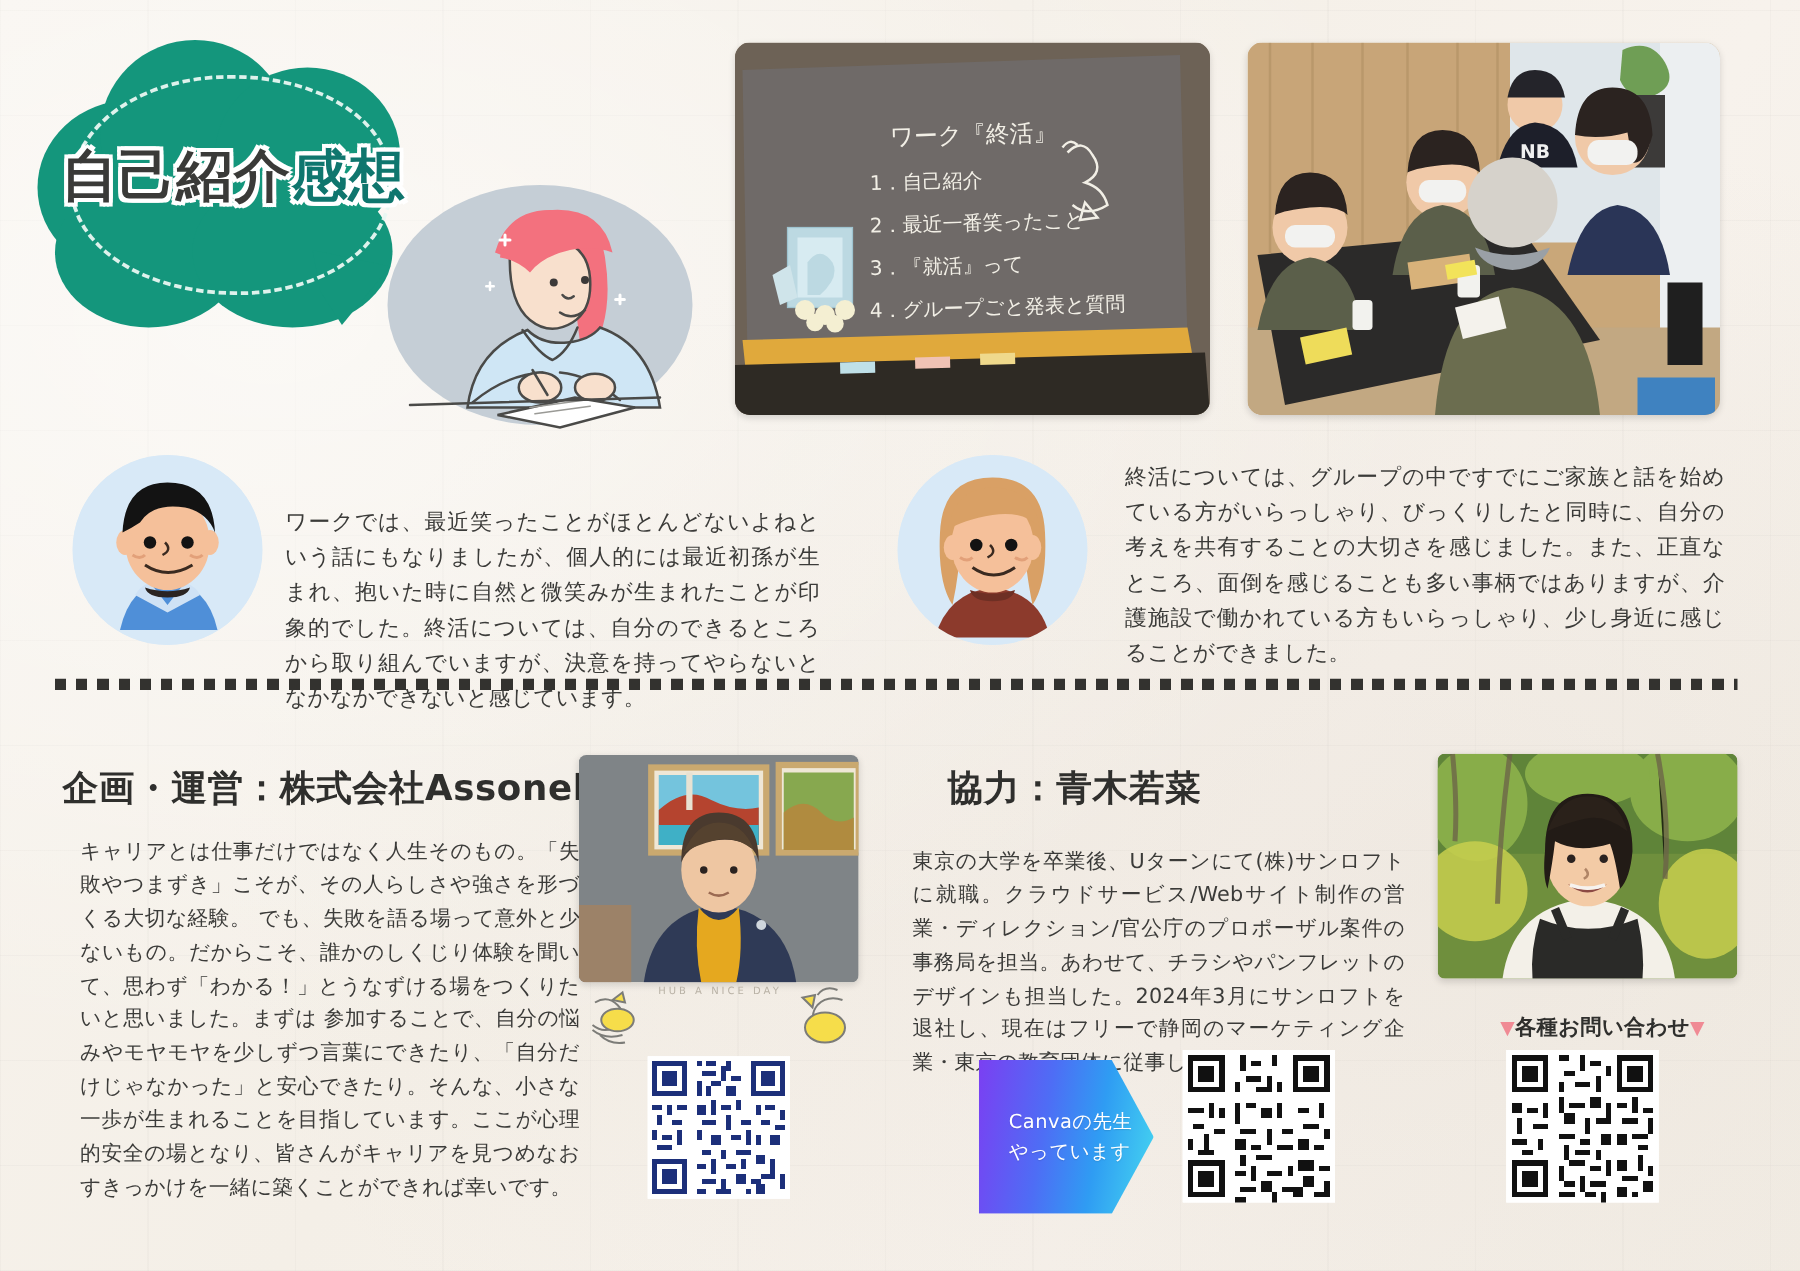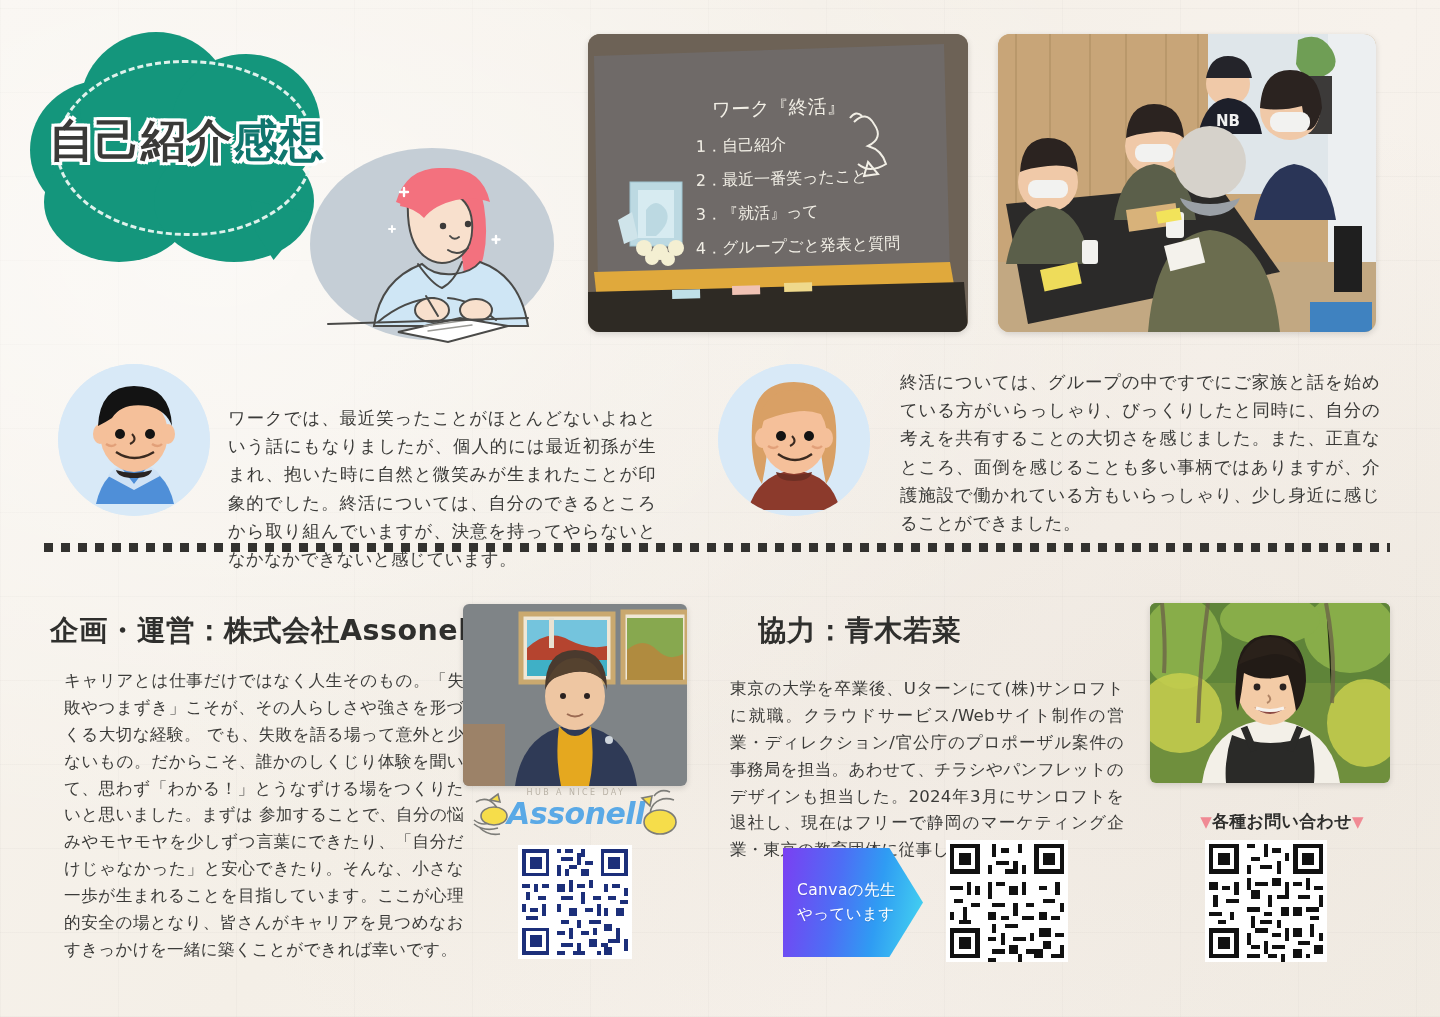--- a/index.html
+++ b/index.html
@@ -85,25 +85,25 @@
 
   
   #assonell-logo{position:absolute;left:468px;top:788px;width:216px;height:56px;}
   #assonell-tagline{position:absolute;left:0;top:0;width:216px;text-align:center;
      font-size:8px;letter-spacing:2.4px;color:#b9b2a6;font-weight:normal;}
   #assonell-wordmark{position:absolute;left:0;top:8px;width:216px;text-align:center;
      font-size:30px;font-weight:bold;font-style:italic;color:#5aa9e6;letter-spacing:-.5px;}
 
   
   #canva-badge{
-    position:absolute;left:783px;top:848px;width:140px;height:109px;
+    position:absolute;left:783px;top:848px;width:140px;height:123px;
     background:linear-gradient(100deg,#7b3ff2 0%,#4e6df5 38%,#2f9cf3 66%,#46d8f0 100%);
     clip-path:polygon(0 0,76% 0,100% 50%,76% 100%,0 100%);
     display:flex;flex-direction:column;justify-content:center;
-    padding-left:14px;box-sizing:border-box;
+    padding-left:24px;box-sizing:border-box;
   }
   #canva-badge span{color:#fff;font-size:15.5px;line-height:1.5;letter-spacing:.4px;
                     text-shadow:0 1px 1px rgba(0,0,0,.12);}
 
   
   #contact-label{position:absolute;left:1172px;top:792px;width:220px;text-align:center;
      font-size:17px;font-weight:bold;color:#2f2f2d;letter-spacing:.3px;white-space:nowrap;margin-top:18px;}
   #contact-label .tri{color:#f08a94;font-size:15px;}
 
   
@@ -341,21 +341,20 @@
     <circle cx="100" cy="92" r="3" fill="#2a2220"></circle>
     <circle cx="124" cy="92" r="3" fill="#2a2220"></circle>
     <path d="M104 110 q8 5 16 0" stroke="#9b6a52" stroke-width="2" fill="none"></path>
     <circle cx="146" cy="136" r="4" fill="#cfd6dd"></circle>
     <rect x="0" y="120" width="42" height="62" fill="#9c8268"></rect>
   </svg>
 </div>
 
 <div id="assonell-logo">
   <div id="assonell-tagline">HUB A NICE DAY</div>
-  <div id="assonell-wordmark">Assonell</div>
   <svg viewBox="0 0 216 56" width="216" height="56" style="position:absolute;left:0;top:0;">
     <g stroke="#7c7c78" stroke-width="1.6" fill="none">
       <path d="M8 14 q10-6 18 2 q8 8 0 16 q-10 8 -20 0"></path>
       <path d="M6 36 q10 8 24 4"></path>
       <path d="M12 40 q8 8 20 6"></path>
       <ellipse cx="26" cy="28" rx="13" ry="9" fill="#f6dd4a" stroke="#7c7c78"></ellipse>
       <path d="M22 12 l8 -6 l2 8z" fill="#f6dd4a"></path>
     </g>
     <g stroke="#7c7c78" stroke-width="1.6" fill="none">
       <path d="M206 12 q-12-4-20 4 q-8 10 2 18 q10 8 20 0"></path>

